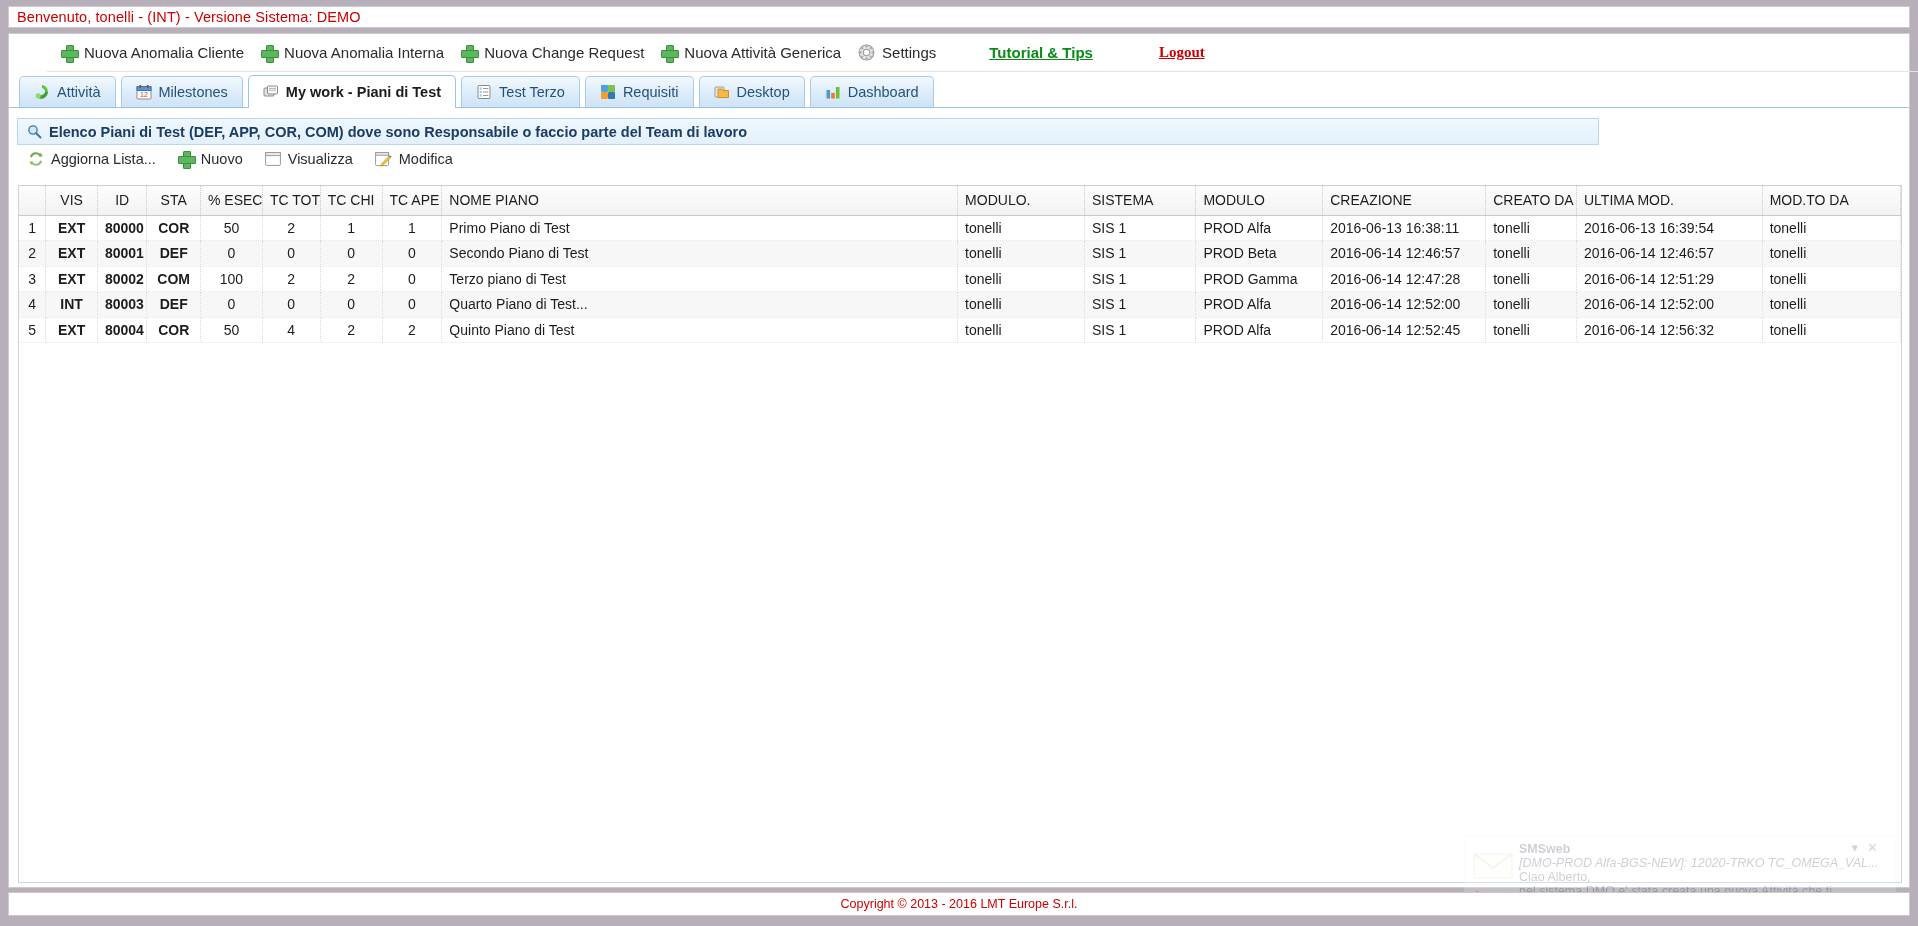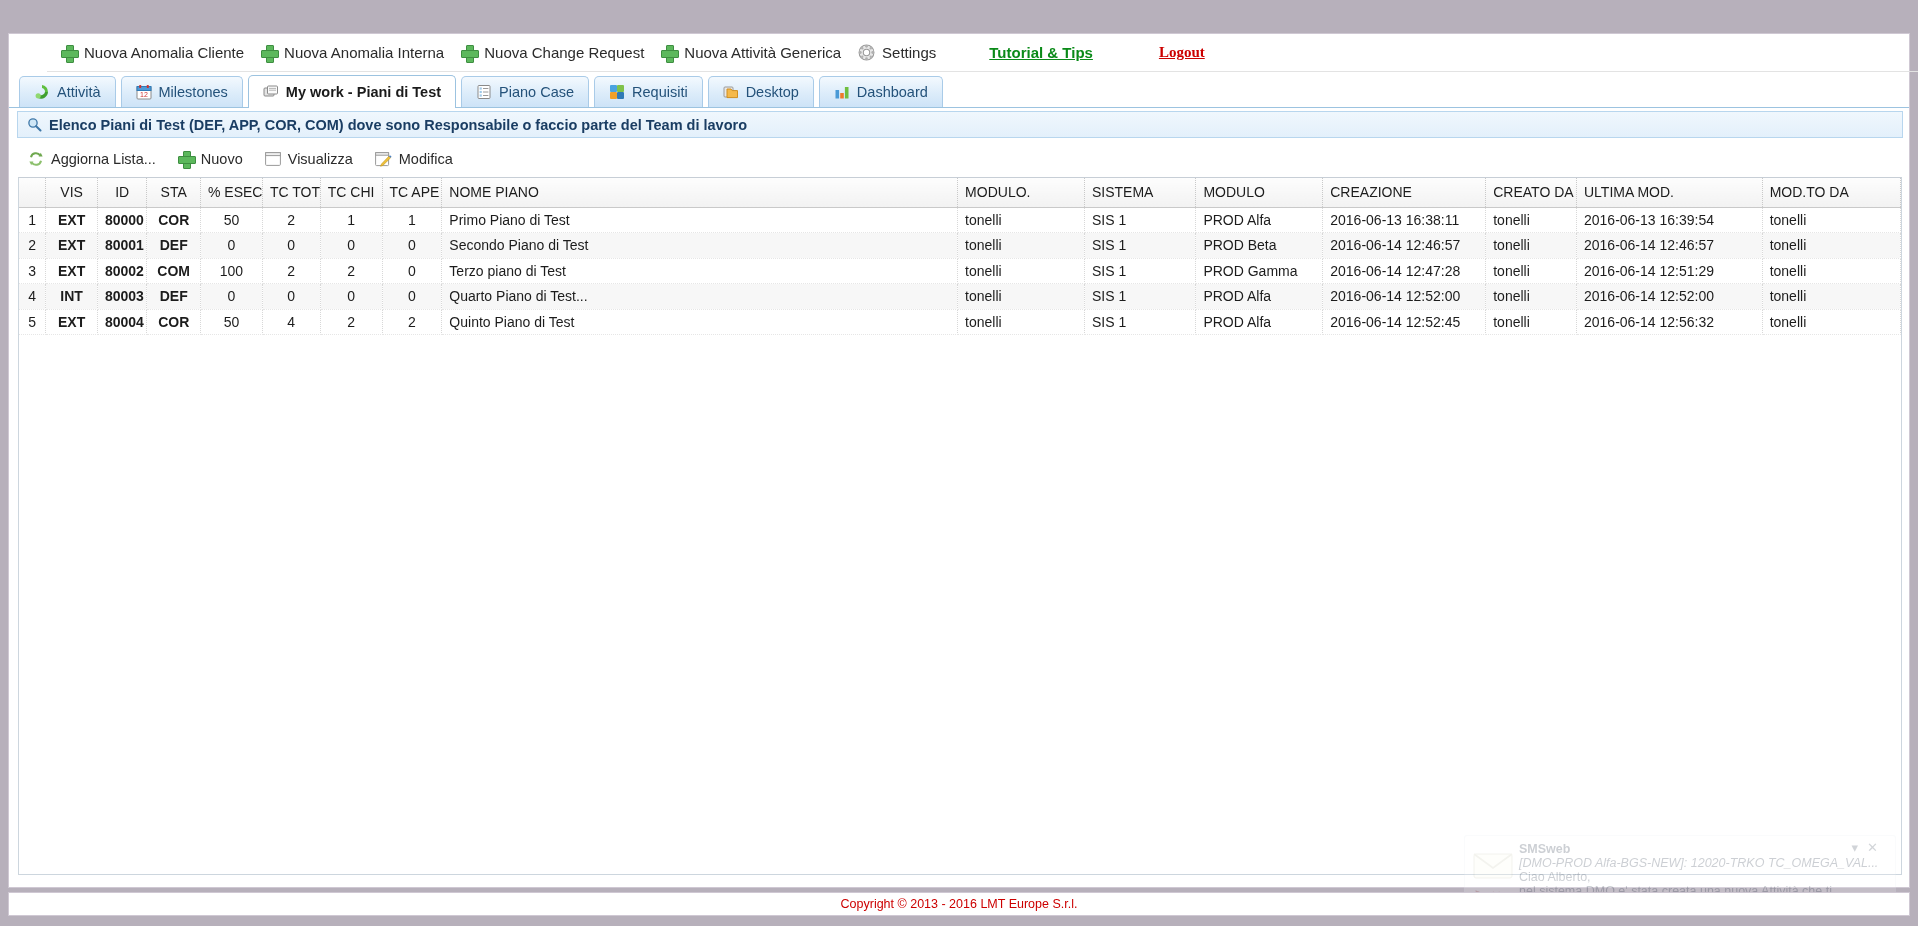--- a/index.html
+++ b/index.html
@@ -141,22 +141,22 @@
     position: absolute;
     left: 0; right: 0; bottom: -1px;
     height: 2px;
     background: #ffffff;
   }
   .tab-ico { width: 16px; height: 16px; flex: 0 0 16px; display: block; }
 
   
   .section-title {
     position: absolute;
-    left: 8px; top: 77px;
-    width: 1886px; height: 27px;
+    left: 8px; top: 84px;
+    width: 1582px; height: 27px;
     background: linear-gradient(to bottom, #f0f7fd 0%, #e3f0fb 100%);
     border: 1px solid #b8d6ee;
     display: flex;
     align-items: center;
     padding-left: 9px;
     gap: 7px;
   }
   .section-title .txt {
     font-size: 14.5px;
     font-weight: bold;
@@ -186,21 +186,21 @@
     font-size: 14.5px;
     color: #2b2b2b;
   }
   .ico-refresh { width: 16px; height: 16px; flex: 0 0 16px; }
   .ico-view { width: 16px; height: 14px; flex: 0 0 16px; }
   .ico-edit { width: 17px; height: 15px; flex: 0 0 17px; }
 
   
   .grid-wrap {
     position: absolute;
-    left: 9px; top: 143px;
+    left: 9px; top: 151px;
     width: 1884px; height: 698px;
     border: 1px solid #cdd6de;
     border-top: 1px solid #c7ced6;
     background: #fff;
     overflow: hidden;
   }
   table.grid {
     width: 100%;
     border-collapse: collapse;
     table-layout: fixed;
@@ -274,20 +274,23 @@
   .footer .txt {
     color: #cc0000;
     font-size: 12.5px;
   }
 </style>
 </head>
 <body>
 
 <div class="app">
 
+  <div class="welcome-bar">
+    <span class="welcome-text">Benvenuto, tonelli - (INT) - Versione Sistema: DEMO</span>
+  </div>
 
   <div class="panel">
 
     <div class="menubar">
 
       <div class="menu-item">
         <span class="ico-plus"></span>
         <span class="lbl">Nuova Anomalia Cliente</span>
       </div>
 
@@ -371,21 +374,21 @@
           <svg viewBox="0 0 16 16" width="16" height="16">
             <rect x="2" y="1.5" width="12" height="13" rx="1" fill="#ffffff" stroke="#8a8a8a"></rect>
             <rect x="3.6" y="3.4" width="2.2" height="2.2" fill="#9dc8e8"></rect>
             <rect x="3.6" y="6.9" width="2.2" height="2.2" fill="#9dc8e8"></rect>
             <rect x="3.6" y="10.4" width="2.2" height="2.2" fill="#9dc8e8"></rect>
             <line x1="7" y1="4.5" x2="12.4" y2="4.5" stroke="#9a9a9a"></line>
             <line x1="7" y1="8" x2="12.4" y2="8" stroke="#9a9a9a"></line>
             <line x1="7" y1="11.5" x2="12.4" y2="11.5" stroke="#9a9a9a"></line>
           </svg>
         </span>
-        <span>Piano Case</span>
+        <span>Test Terzo</span>
       </div>
 
       <div class="tab">
         <span class="tab-ico">
           <svg viewBox="0 0 16 16" width="16" height="16">
             <rect x="1" y="1" width="7" height="7" rx="1" fill="#4aa3df"></rect>
             <rect x="8" y="1" width="7" height="7" rx="1" fill="#7fc24a"></rect>
             <rect x="1" y="8" width="7" height="7" rx="1" fill="#f0a028"></rect>
             <rect x="8" y="8" width="7" height="7" rx="1" fill="#2f7ab6"></rect>
           </svg>

